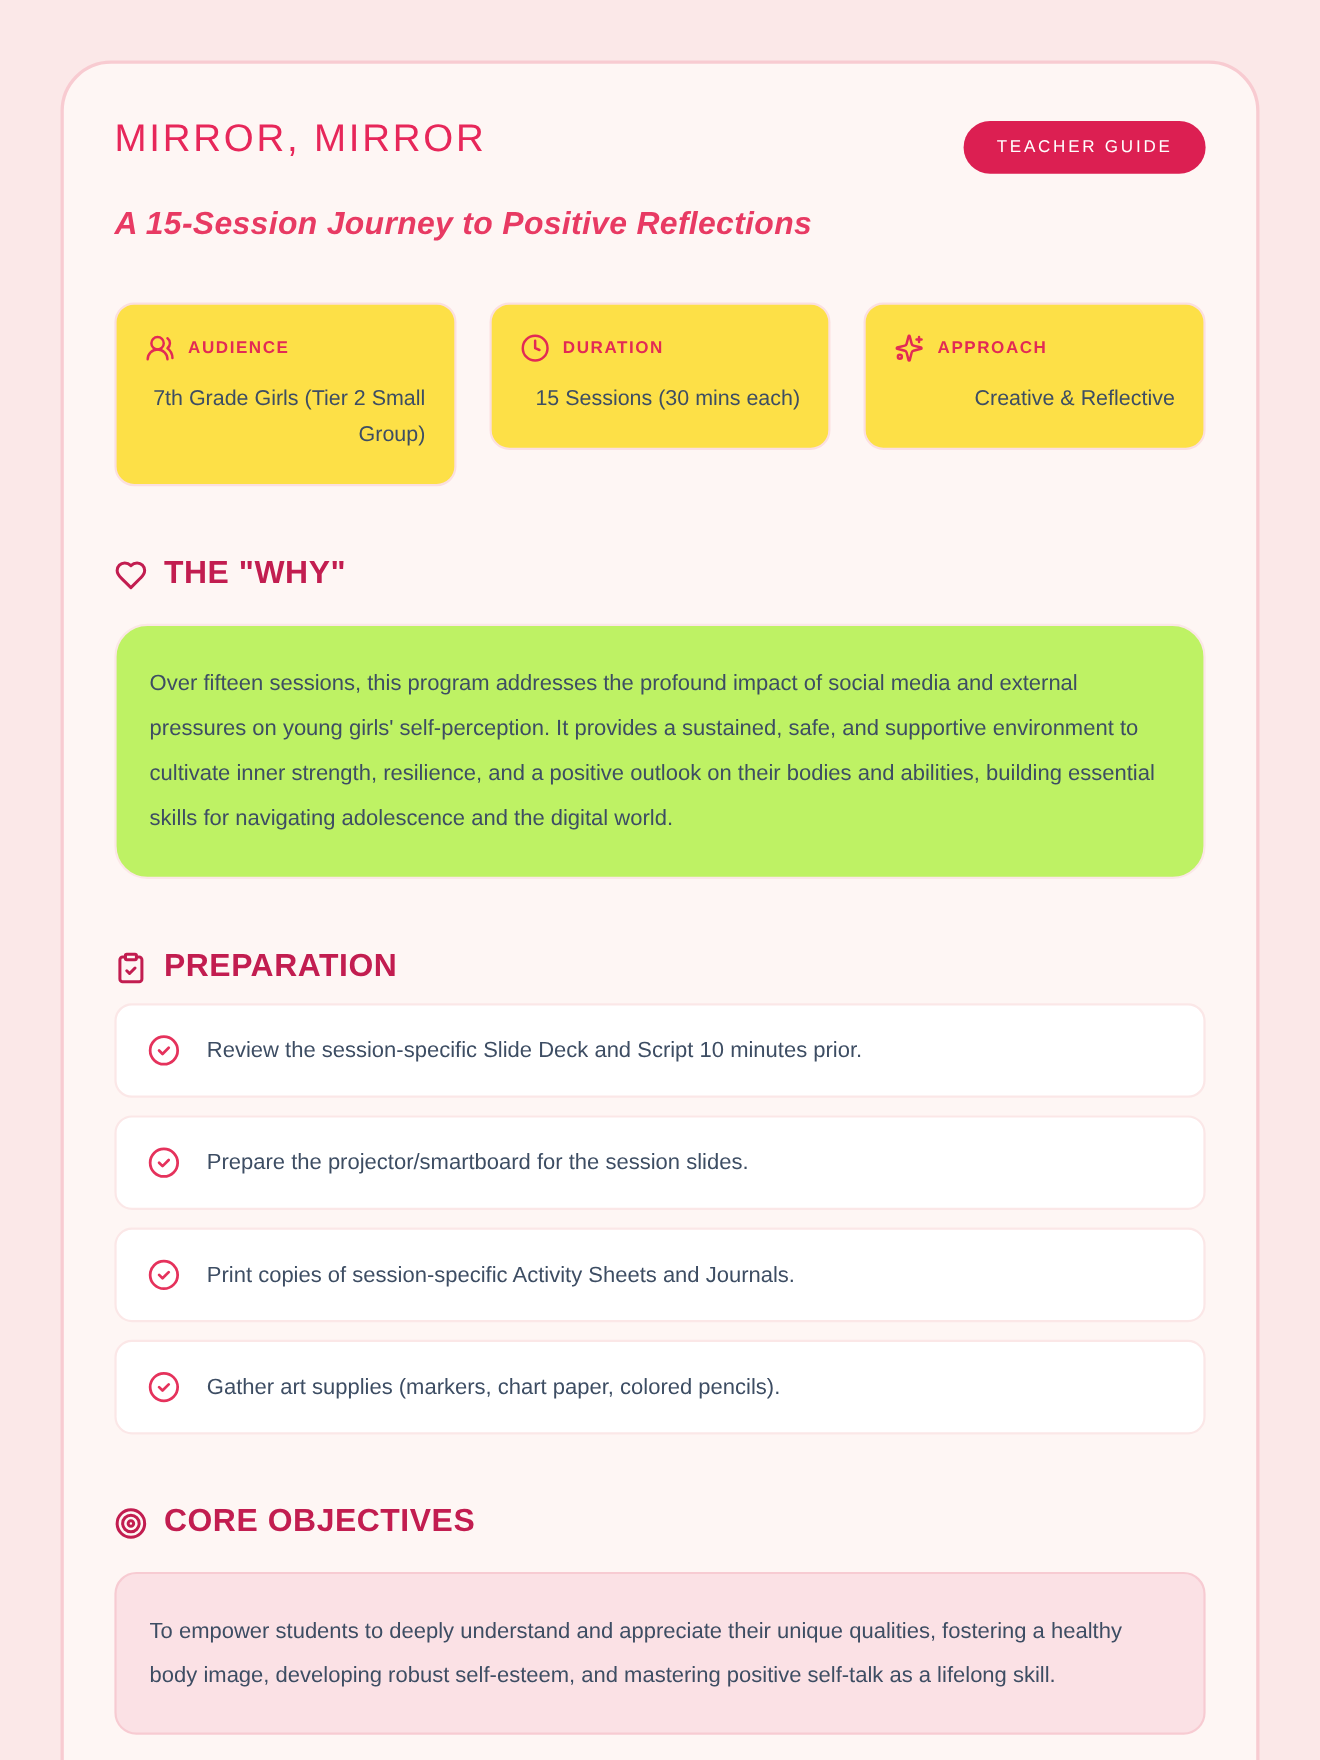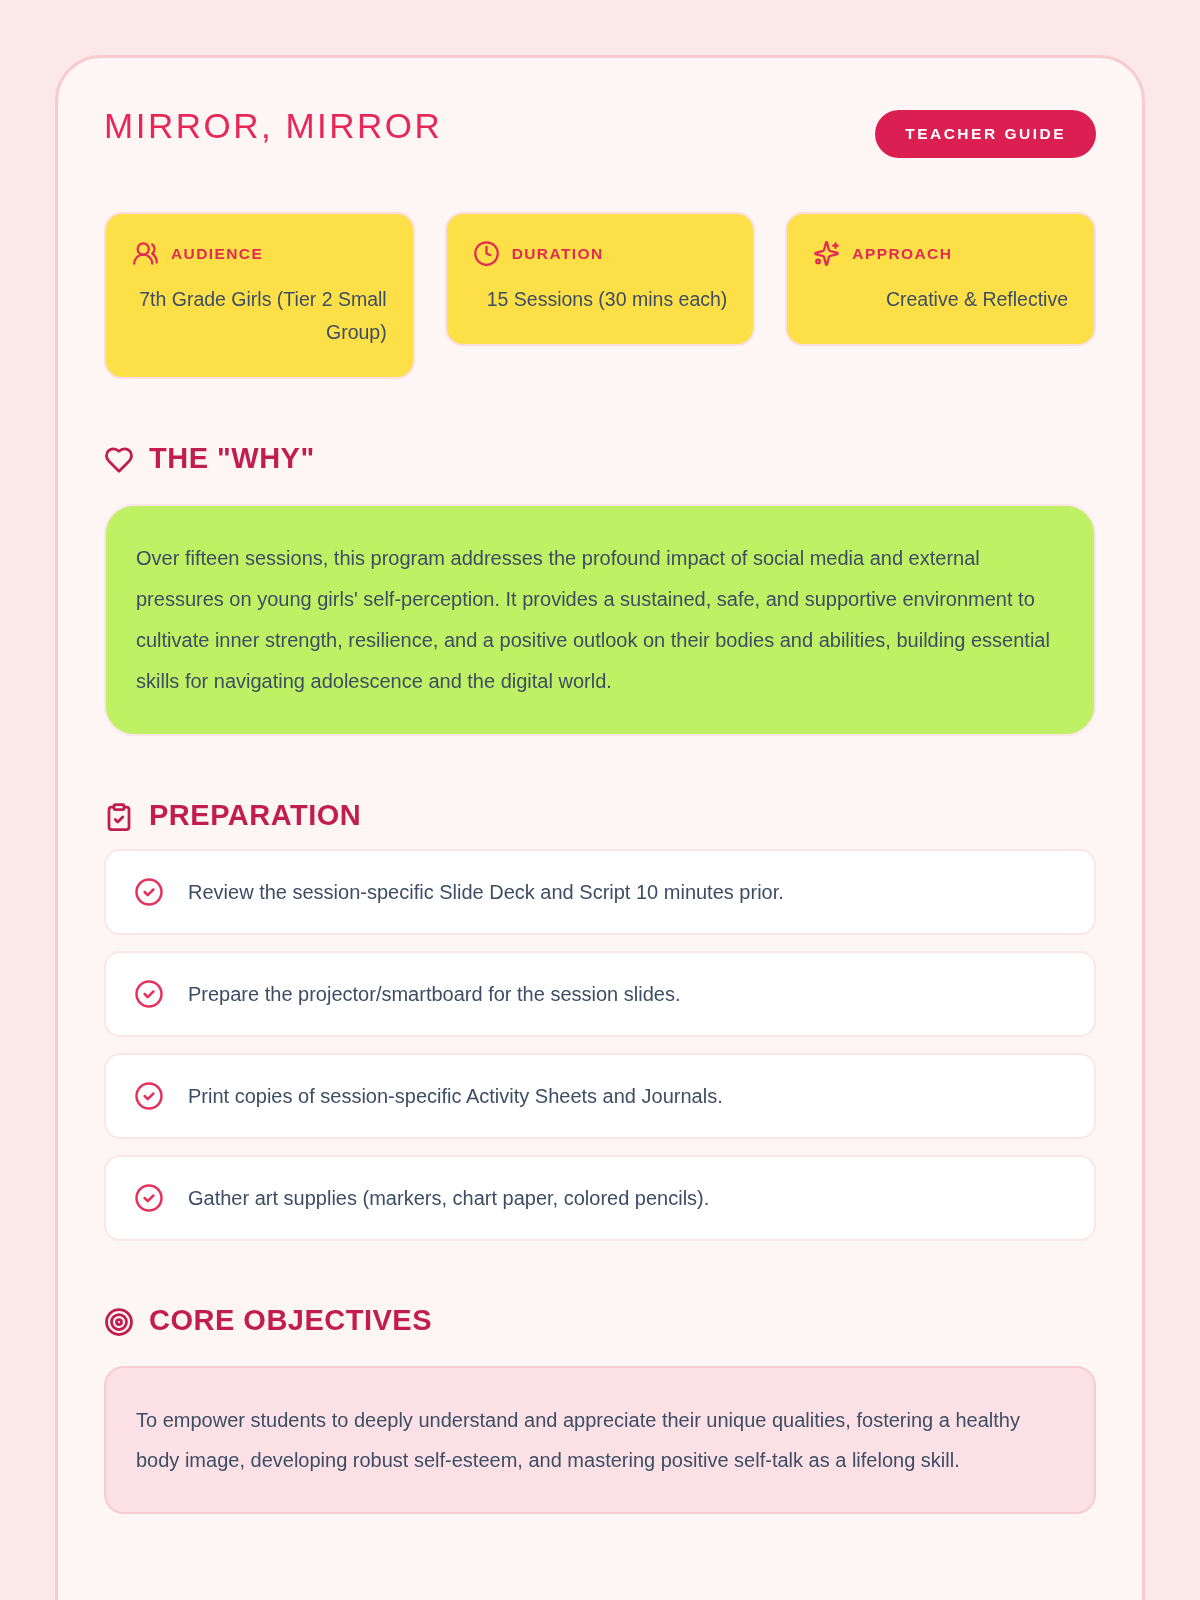--- a/index.html
+++ b/index.html
@@ -30,21 +30,21 @@
     border-radius:46px;
     padding:50px 46px 40px 46px;
   }
   
   .header-row{display:flex;justify-content:space-between;align-items:flex-start;}
   .doc-title{
     margin:0;font-size:35px;line-height:1.0;font-weight:400;
     letter-spacing:2.5px;color:var(--accent);
   }
   .badge{
-    background:var(--badge-bg);color:#fff;font-weight:700;font-size:15.5px;
+    background:var(--badge-bg);color:#fff;font-weight:400;font-size:15.5px;
     letter-spacing:2.5px;padding:15px 30px;border-radius:999px;white-space:nowrap;
     margin-top:2px;
   }
   .subtitle{
     margin:30px 0 0 0;font-style:italic;font-size:29px;font-weight:600;
     color:#E83A63;letter-spacing:0.3px;
   }
   
   .info-row{display:flex;gap:30px;align-items:flex-start;margin-top:54px;}
   .info-card{
@@ -86,20 +86,21 @@
 </style>
 </head>
 <body>
 
 <div class="page-card">
 
   <div class="header-row">
     <h1 class="doc-title">MIRROR, MIRROR</h1>
     <div class="badge">TEACHER GUIDE</div>
   </div>
+  <p class="subtitle">A 15-Session Journey to Positive Reflections</p>
 
   <div class="info-row">
 
     <div class="info-card">
       <div class="info-label icon-accent">
         <svg viewBox="0 0 24 24" fill="none" stroke="currentColor" stroke-width="2" stroke-linecap="round" stroke-linejoin="round">
           <path d="M18 21a8 8 0 0 0-16 0"></path>
             <circle cx="10" cy="8" r="5"></circle>
             <path d="M22 20c0-3.37-2-6.5-4-8a5 5 0 0 0 0-8"></path>
         </svg>

